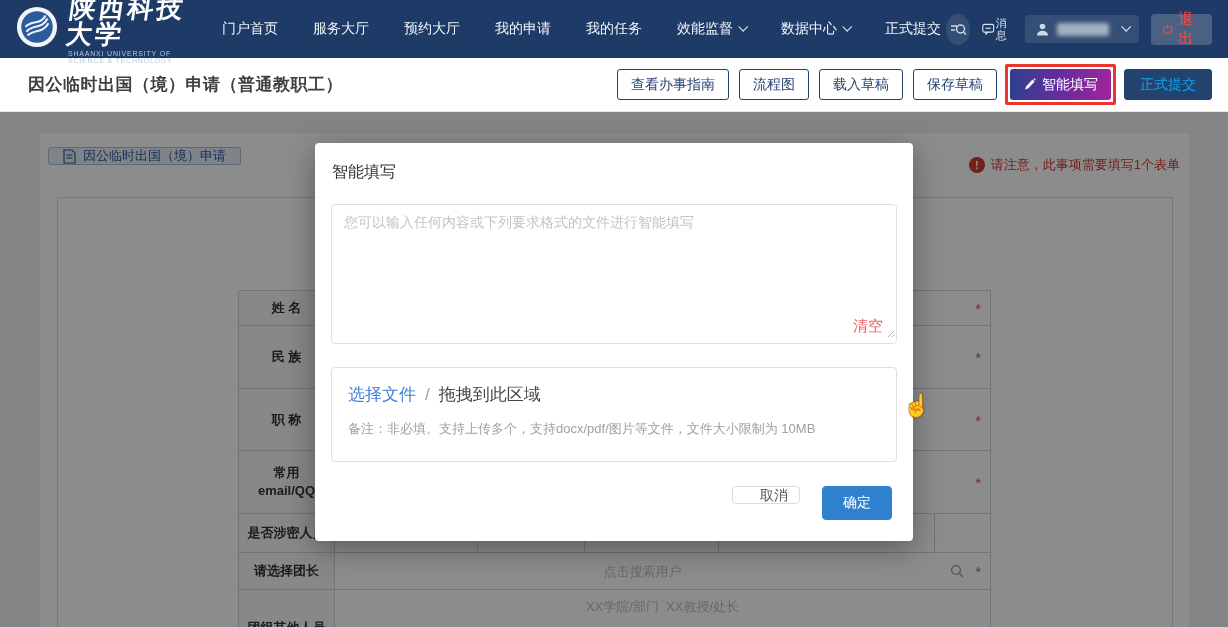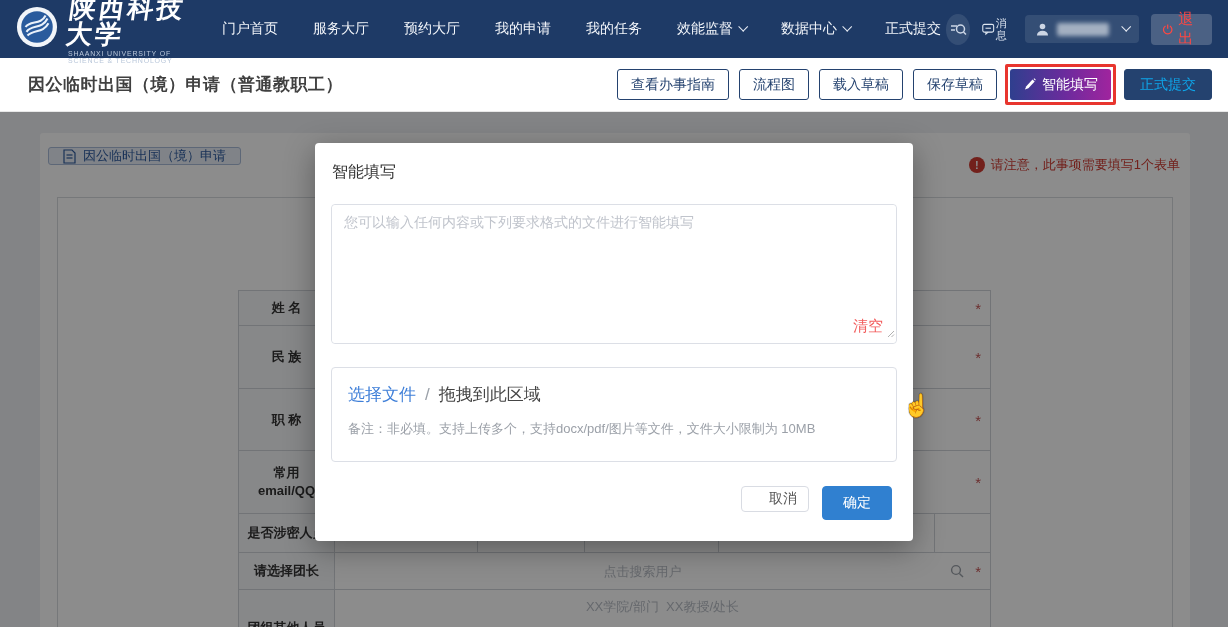--- a/index.html
+++ b/index.html
@@ -102,21 +102,21 @@
   .clear-link { position:absolute; right:13px; bottom:7px; color:#f25c5c; font-size:15px;
                 cursor:pointer; background:#fff; padding-left:4px;margin-top:33px; }
   .resize-ico { position:absolute; right:1px; bottom:1px; }
   .upbox { position:absolute; left:16px; top:224px; width:566px; height:95px;
            border:1px solid #dcdfe6; border-radius:4px; padding:15px 16px; cursor:pointer; }
   .upline1 { display:flex; align-items:baseline; gap:9px; font-size:17px; }
   .choose-link { color:#3f7fd8; cursor:pointer; }
   .upsep { color:#9aa0a8; }
   .updrag { color:#454545; }
   .upnote { margin-top:14px; color:#9ba0a8; font-size:13px; }
-  .btn-cancel { position:absolute; left:426px; top:343px; width:68px; height:26px; background:#fff;
+  .btn-cancel { position:absolute; left:417px; top:343px; width:68px; height:18px; background:#fff;
                 border:1px solid #d9dce3; border-radius:4px; color:#555; font-size:14px;
                 cursor:pointer; font-family:"Liberation Sans",sans-serif;padding-left:16px; }
   .btn-confirm { position:absolute; left:507px; top:343px; width:70px; height:34px;
                  background:#3080d0; border:1px solid #3080d0; border-radius:4px; color:#fff;
                  font-size:14px; cursor:pointer; font-family:"Liberation Sans",sans-serif; }
 
   .cursor-glyph { position:absolute; left:903px; top:281px; z-index:30; font-size:22px;
                   color:#d9d9d9; text-shadow:0 0 1px #333, 0 0 1px #333; pointer-events:none; }
 </style>
 </head>

